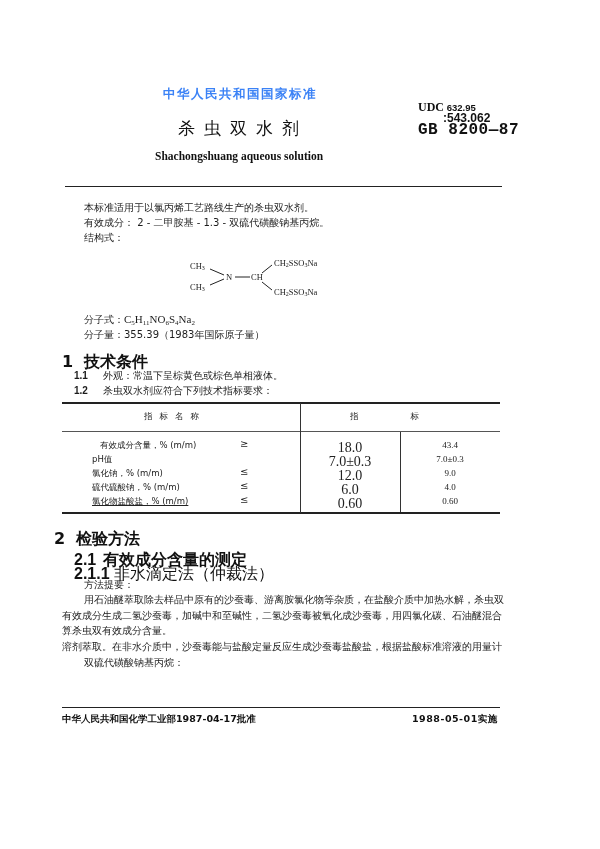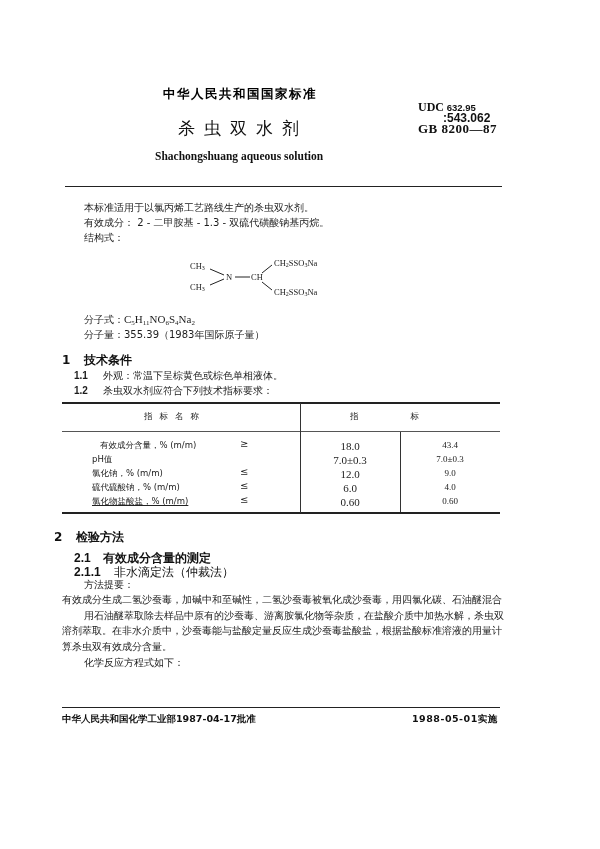--- a/index.html
+++ b/index.html
@@ -16,39 +16,39 @@
       color: #1a1a1a;
     }
     .abs { position: absolute; }
 
     .std-org {
       left: 163px; top: 86px;
       font-family: "DejaVu Sans", "Liberation Sans", sans-serif;
       font-weight: bold;
       font-size: 12.5px;
       letter-spacing: 1.5px;
-      color: #000000;
+      color: #3b82f6;
     }
     .udc {
       left: 418px; top: 90px;
       font-family: "Liberation Serif", "DejaVu Serif", serif;
       font-weight: bold;
       font-size: 11px;
       line-height: 11px;
       color: #111;
       margin-top: 12px;
     }
     .udc .udc-label { font-size: 12px; }
     .udc .udc-code2 { display: block; padding-left: 25px; font-size: 12px; font-family: "Liberation Sans", sans-serif; }
     .udc .udc-code1 { font-size: 9.5px; font-family: "Liberation Sans", sans-serif; }
     .gb {
       left: 418px; top: 121px;
-      font-family: Liberation Serif, serif;
-      font-weight: bold;
-      font-size: 13px;
+      font-family: Liberation Mono, monospace;
+      font-weight: bold;
+      font-size: 16px;
       letter-spacing: 0.5px;
       color: #111;
     }
     .title-cn {
       left: 178px; top: 117px;
       font-family: "DejaVu Sans", "Liberation Sans", sans-serif;
       font-size: 17px;
       letter-spacing: 9px;
       color: #111;
     }
@@ -88,21 +88,21 @@
     .struct svg { position: absolute; left: 0; top: 0; }
 
     .formula { left: 84px; top: 313px; }
     .formula .f-val { font-family: "Liberation Serif", "DejaVu Serif", serif; font-size: 11px; }
     .formula sub { font-size: 7px; vertical-align: -2px; }
     .mweight { left: 84px; top: 328px; }
 
     .sec {
       font-family: "DejaVu Sans", "Liberation Sans", sans-serif;
       font-weight: bold;
-      font-size: 12px;
+      font-size: 16px;
       color: #111;
       white-space: nowrap;
     }
     .sec .num { display: inline-block; }
     .sec1 { left: 62px; top: 352px; }
     .sec1 .num { width: 22px; }
     .sub11 { left: 74px; top: 369px; }
     .sub12 { left: 74px; top: 384px; }
     .subnum { font-family: "Liberation Sans", sans-serif; font-weight: bold; display: inline-block; width: 29px; }
 
@@ -123,21 +123,21 @@
       font-size: 8.5px;
       color: #222;
       white-space: nowrap;
     }
     .tbl .hdr-name { left: 82px; top: 9px; letter-spacing: 7px; }
     .tbl .hdr-val { left: 288px; top: 9px; letter-spacing: 0; }
     .tbl .hdr-val span { display: inline-block; }
     .tbl .hdr-val .g2 { margin-left: 52px; }
     .tbl .rname { left: 30px; }
     .tbl .rsym { left: 178px; font-size: 10px; }
-    .tbl .rv1 { left: 258px; width: 60px; text-align: center; font-family: "Liberation Serif", serif; font-size: 11px; }
+    .tbl .rv1 { left: 258px; width: 60px; text-align: center; font-family: "Liberation Serif", serif; font-size: 14px; }
     .tbl .rv2 { left: 358px; width: 60px; text-align: center; font-family: "Liberation Serif", serif; font-size: 9px; }
 
     .sec2 { left: 54px; top: 529px; }
     .sec2 .num { width: 22px; }
     .sub21 { left: 74px; top: 550px; }
     .sub211 { left: 74px; top: 564px; }
     .sub211 .subnum { width: 40px; }
     .sub211 .lbl { font-weight: normal; }
     .method-hdr { left: 84px; top: 578px; font-family: Liberation Mono, monospace; }
 
@@ -274,22 +274,22 @@
 </div>
 <div class="abs sec sub21">
   <span class="subnum">2.1</span><span>有效成分含量的测定</span>
 </div>
 <div class="abs sec sub211">
   <span class="subnum">2.1.1</span><span class="lbl">非水滴定法（仲裁法）</span>
 </div>
 <div class="abs body-text method-hdr">方法提要：</div>
 
 <div class="abs para">
+  <span class="pline indent">用石油醚萃取除去样品中原有的沙蚕毒、游离胺氯化物等杂质，在盐酸介质中加热水解，杀虫双</span>
   <span class="pline">有效成分生成二氢沙蚕毒，加碱中和至碱性，二氢沙蚕毒被氧化成沙蚕毒，用四氯化碳、石油醚混合</span>
-  <span class="pline indent">用石油醚萃取除去样品中原有的沙蚕毒、游离胺氯化物等杂质，在盐酸介质中加热水解，杀虫双</span>
+  <span class="pline">算杀虫双有效成分含量。</span>
   <span class="pline">溶剂萃取。在非水介质中，沙蚕毒能与盐酸定量反应生成沙蚕毒盐酸盐，根据盐酸标准溶液的用量计</span>
-  <span class="pline">算杀虫双有效成分含量。</span>
-</div>
-<div class="abs body-text reaction">化学反应方程式如下：</div>
+</div>
+<div class="abs body-text reaction">双硫代磺酸钠基丙烷：</div>
 
 <div class="abs foot-rule"></div>
 <div class="abs foot-left">中华人民共和国化学工业部1987-04-17批准</div>
 <div class="abs foot-right">1988-05-01实施</div>
 
 </body></html>

